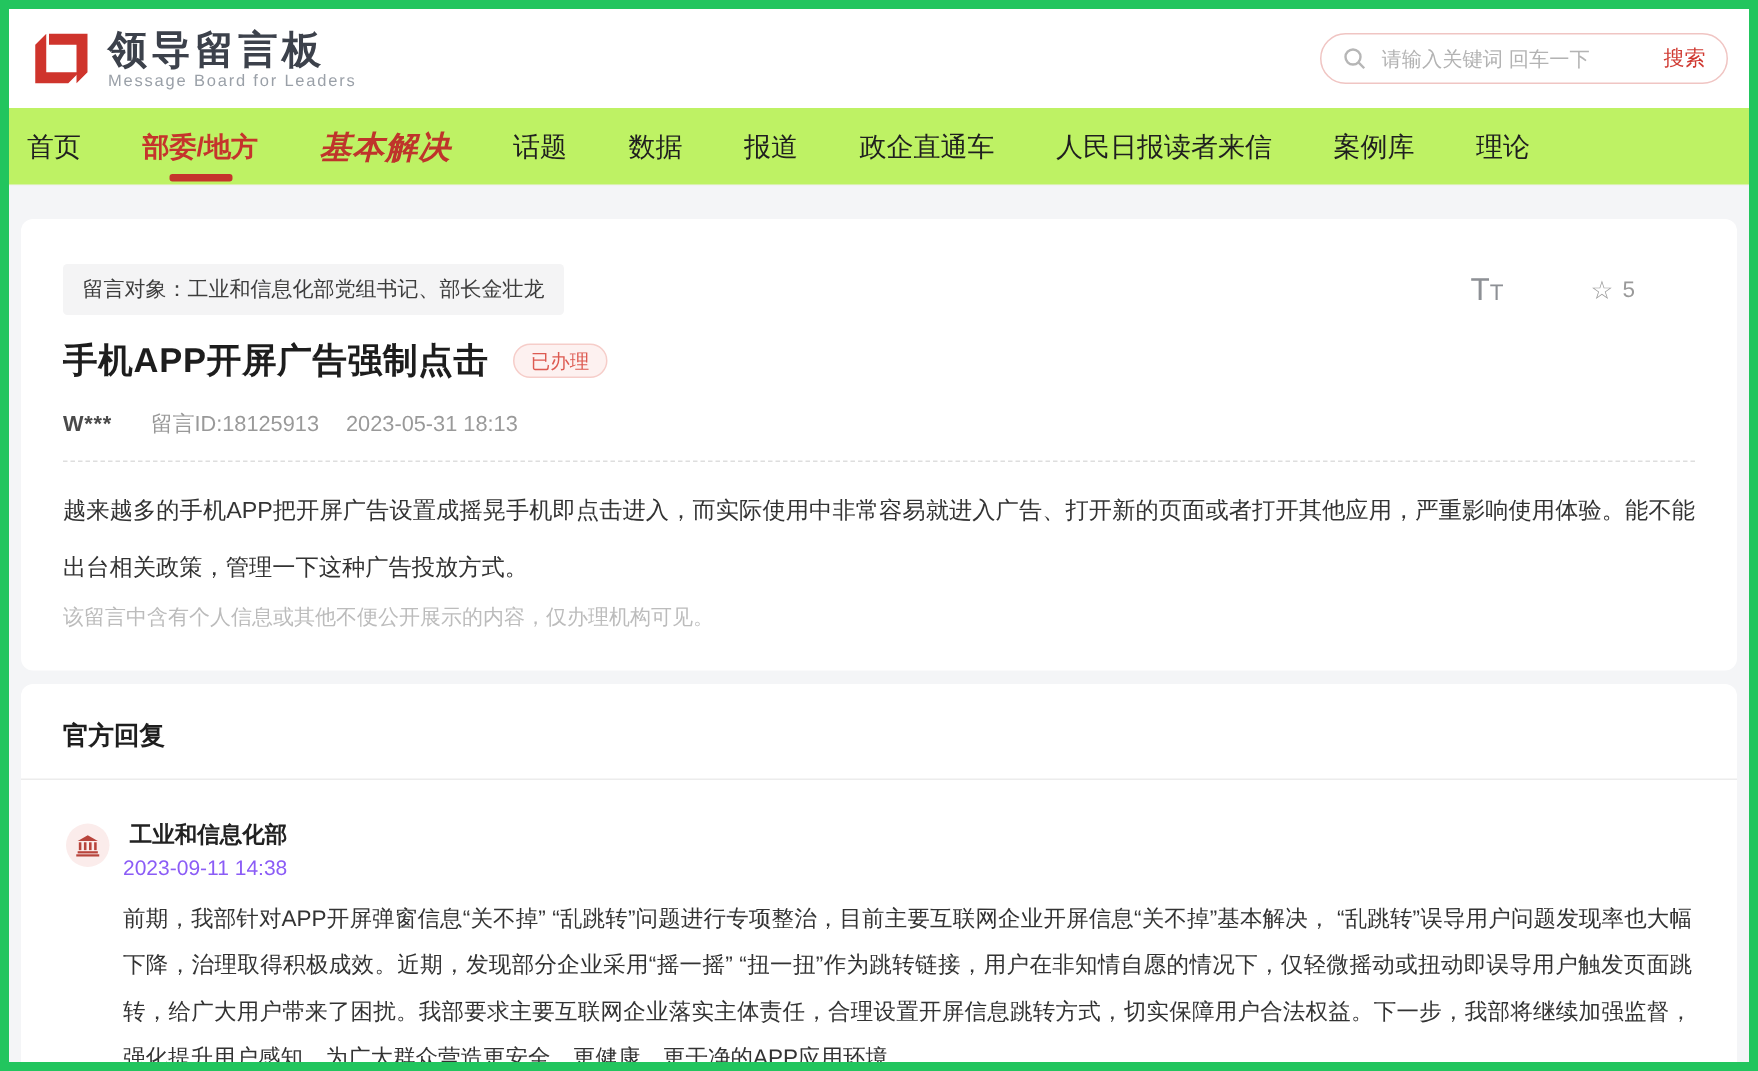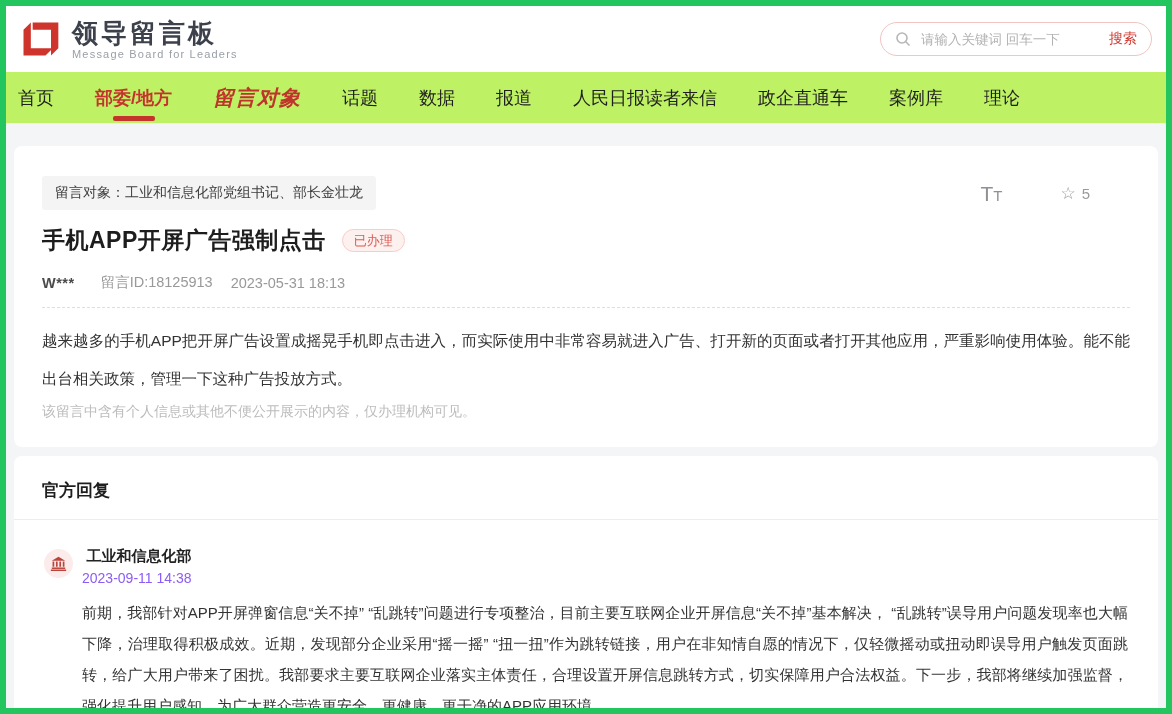--- a/index.html
+++ b/index.html
@@ -94,26 +94,26 @@
         <line x1="10.8" y1="10.8" x2="14.5" y2="14.5" stroke="#b6b6b6" stroke-width="1.6"></line>
       </svg>
       <input class="search-input" value="" placeholder="请输入关键词 回车一下" style="">
       <button class="search-btn">搜索</button>
     </div>
   </div>
 
   <div class="nav">
     <div class="nav-item">首页</div>
     <div class="nav-item active">部委/地方</div>
-    <div class="nav-item brand-cn">留言对象</div>
+    <div class="nav-item brand-cn">基本解决</div>
     <div class="nav-item">话题</div>
     <div class="nav-item">数据</div>
     <div class="nav-item">报道</div>
+    <div class="nav-item">政企直通车</div>
     <div class="nav-item">人民日报读者来信</div>
-    <div class="nav-item">政企直通车</div>
     <div class="nav-item">案例库</div>
     <div class="nav-item">理论</div>
   </div>
 
   <div class="card card-message">
     <div class="msg-toprow">
       <div class="target-tag">留言对象：工业和信息化部党组书记、部长金壮龙</div>
       <div class="tools">
         <div class="tt-icon"><span>T</span><span class="small">T</span></div>
         <div class="star-group">

